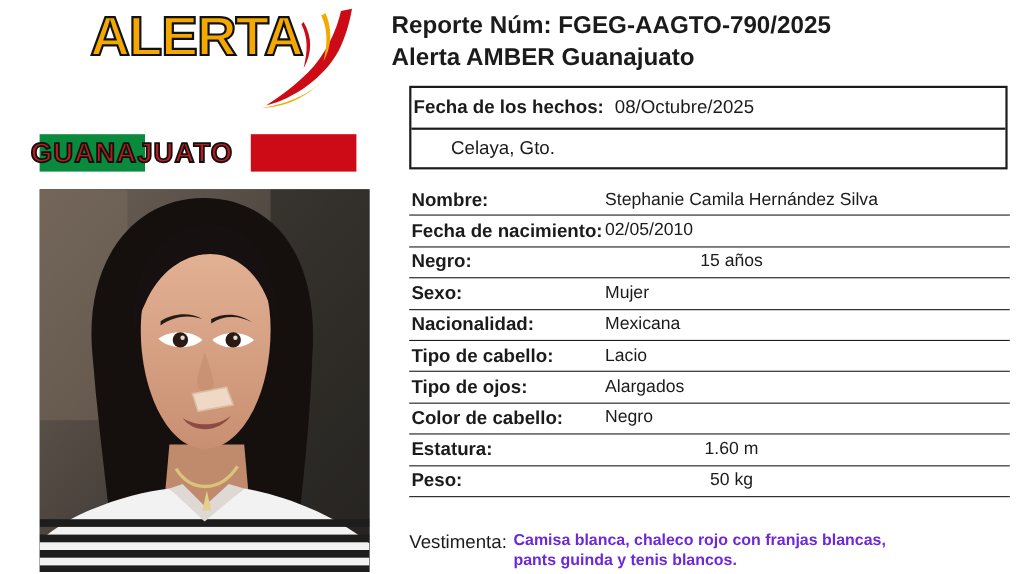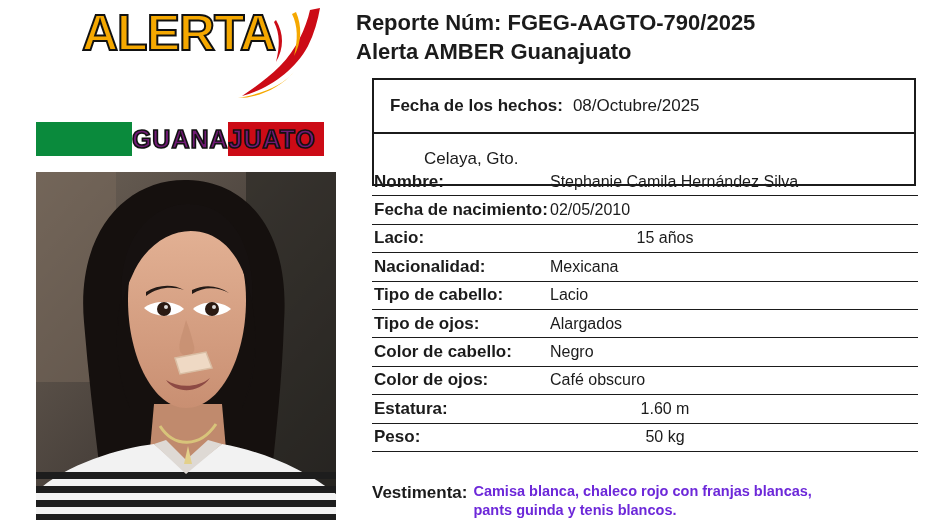--- a/index.html
+++ b/index.html
@@ -72,25 +72,25 @@
   .bar.green { left: 0; width: 96px; background: #0a8a3c; }
   .bar.white { left: 96px; width: 96px; background: #ffffff; }
   .bar.red { left: 192px; width: 96px; background: #cc0b16; }
   .logo-gto {
     position: absolute;
     left: 0;
     top: 118px;
     width: 288px;
     height: 34px;
     line-height: 34px;
-    text-align: right;
+    text-align: left;
     font-size: 25px;
     font-weight: bold;
     letter-spacing: 1px;
-    color: #701a75;
+    color: #b91c1c;
     -webkit-text-stroke: 1.6px #111;
     text-shadow: 0 0 1px #000;
   }
 
   
   .photo {
     position: absolute;
     left: 36px;
     top: 172px;
     width: 300px;
@@ -117,22 +117,22 @@
   .box-events {
     position: absolute;
     left: 372px;
     top: 78px;
     width: 544px;
     border: 2px solid #1b1b1b;
   }
   .ev-row {
     display: flex;
     align-items: center;
-    height: 52px;
-    padding-left: 16px;
+    height: 36px;
+    padding-left: 2px;
   }
   .ev-row + .ev-row { border-top: 2px solid #1b1b1b; }
   .ev-label {
     font-size: 17px;
     font-weight: bold;
     color: #1b1b1b;
     white-space: nowrap;
   }
   .ev-value {
     font-size: 17px;
@@ -173,21 +173,21 @@
   .vest {
     position: absolute;
     left: 372px;
     top: 482px;
     width: 548px;
     display: flex;
     align-items: flex-start;
   }
   .vest-label {
     font-size: 17px;
-    font-weight: bold;
+    font-weight: normal;
     color: #1b1b1b;
     white-space: nowrap;
     padding-top: 1px;
   }
   .vest-text {
     font-size: 14.5px;
     color: #6d28d9;
     margin-left: 6px;
     line-height: 1.28;
     font-weight: bold;
@@ -289,42 +289,42 @@
   <div class="details">
     <div class="d-row first">
       <span class="d-label">Nombre:</span>
       <span class="d-value">Stephanie Camila Hernández Silva</span>
     </div>
     <div class="d-row">
       <span class="d-label">Fecha de nacimiento:</span>
       <span class="d-value">02/05/2010</span>
     </div>
     <div class="d-row">
-      <span class="d-label">Lacio:</span>
+      <span class="d-label">Negro:</span>
       <span class="d-value c">15 años</span>
+    </div>
+    <div class="d-row">
+      <span class="d-label">Sexo:</span>
+      <span class="d-value">Mujer</span>
     </div>
     <div class="d-row">
       <span class="d-label">Nacionalidad:</span>
       <span class="d-value">Mexicana</span>
     </div>
     <div class="d-row">
       <span class="d-label">Tipo de cabello:</span>
       <span class="d-value">Lacio</span>
     </div>
     <div class="d-row">
       <span class="d-label">Tipo de ojos:</span>
       <span class="d-value">Alargados</span>
     </div>
     <div class="d-row">
       <span class="d-label">Color de cabello:</span>
       <span class="d-value">Negro</span>
-    </div>
-    <div class="d-row">
-      <span class="d-label">Color de ojos:</span>
-      <span class="d-value">Café obscuro</span>
     </div>
     <div class="d-row">
       <span class="d-label">Estatura:</span>
       <span class="d-value c">1.60 m</span>
     </div>
     <div class="d-row">
       <span class="d-label">Peso:</span>
       <span class="d-value c">50 kg</span>
     </div>
   </div>

